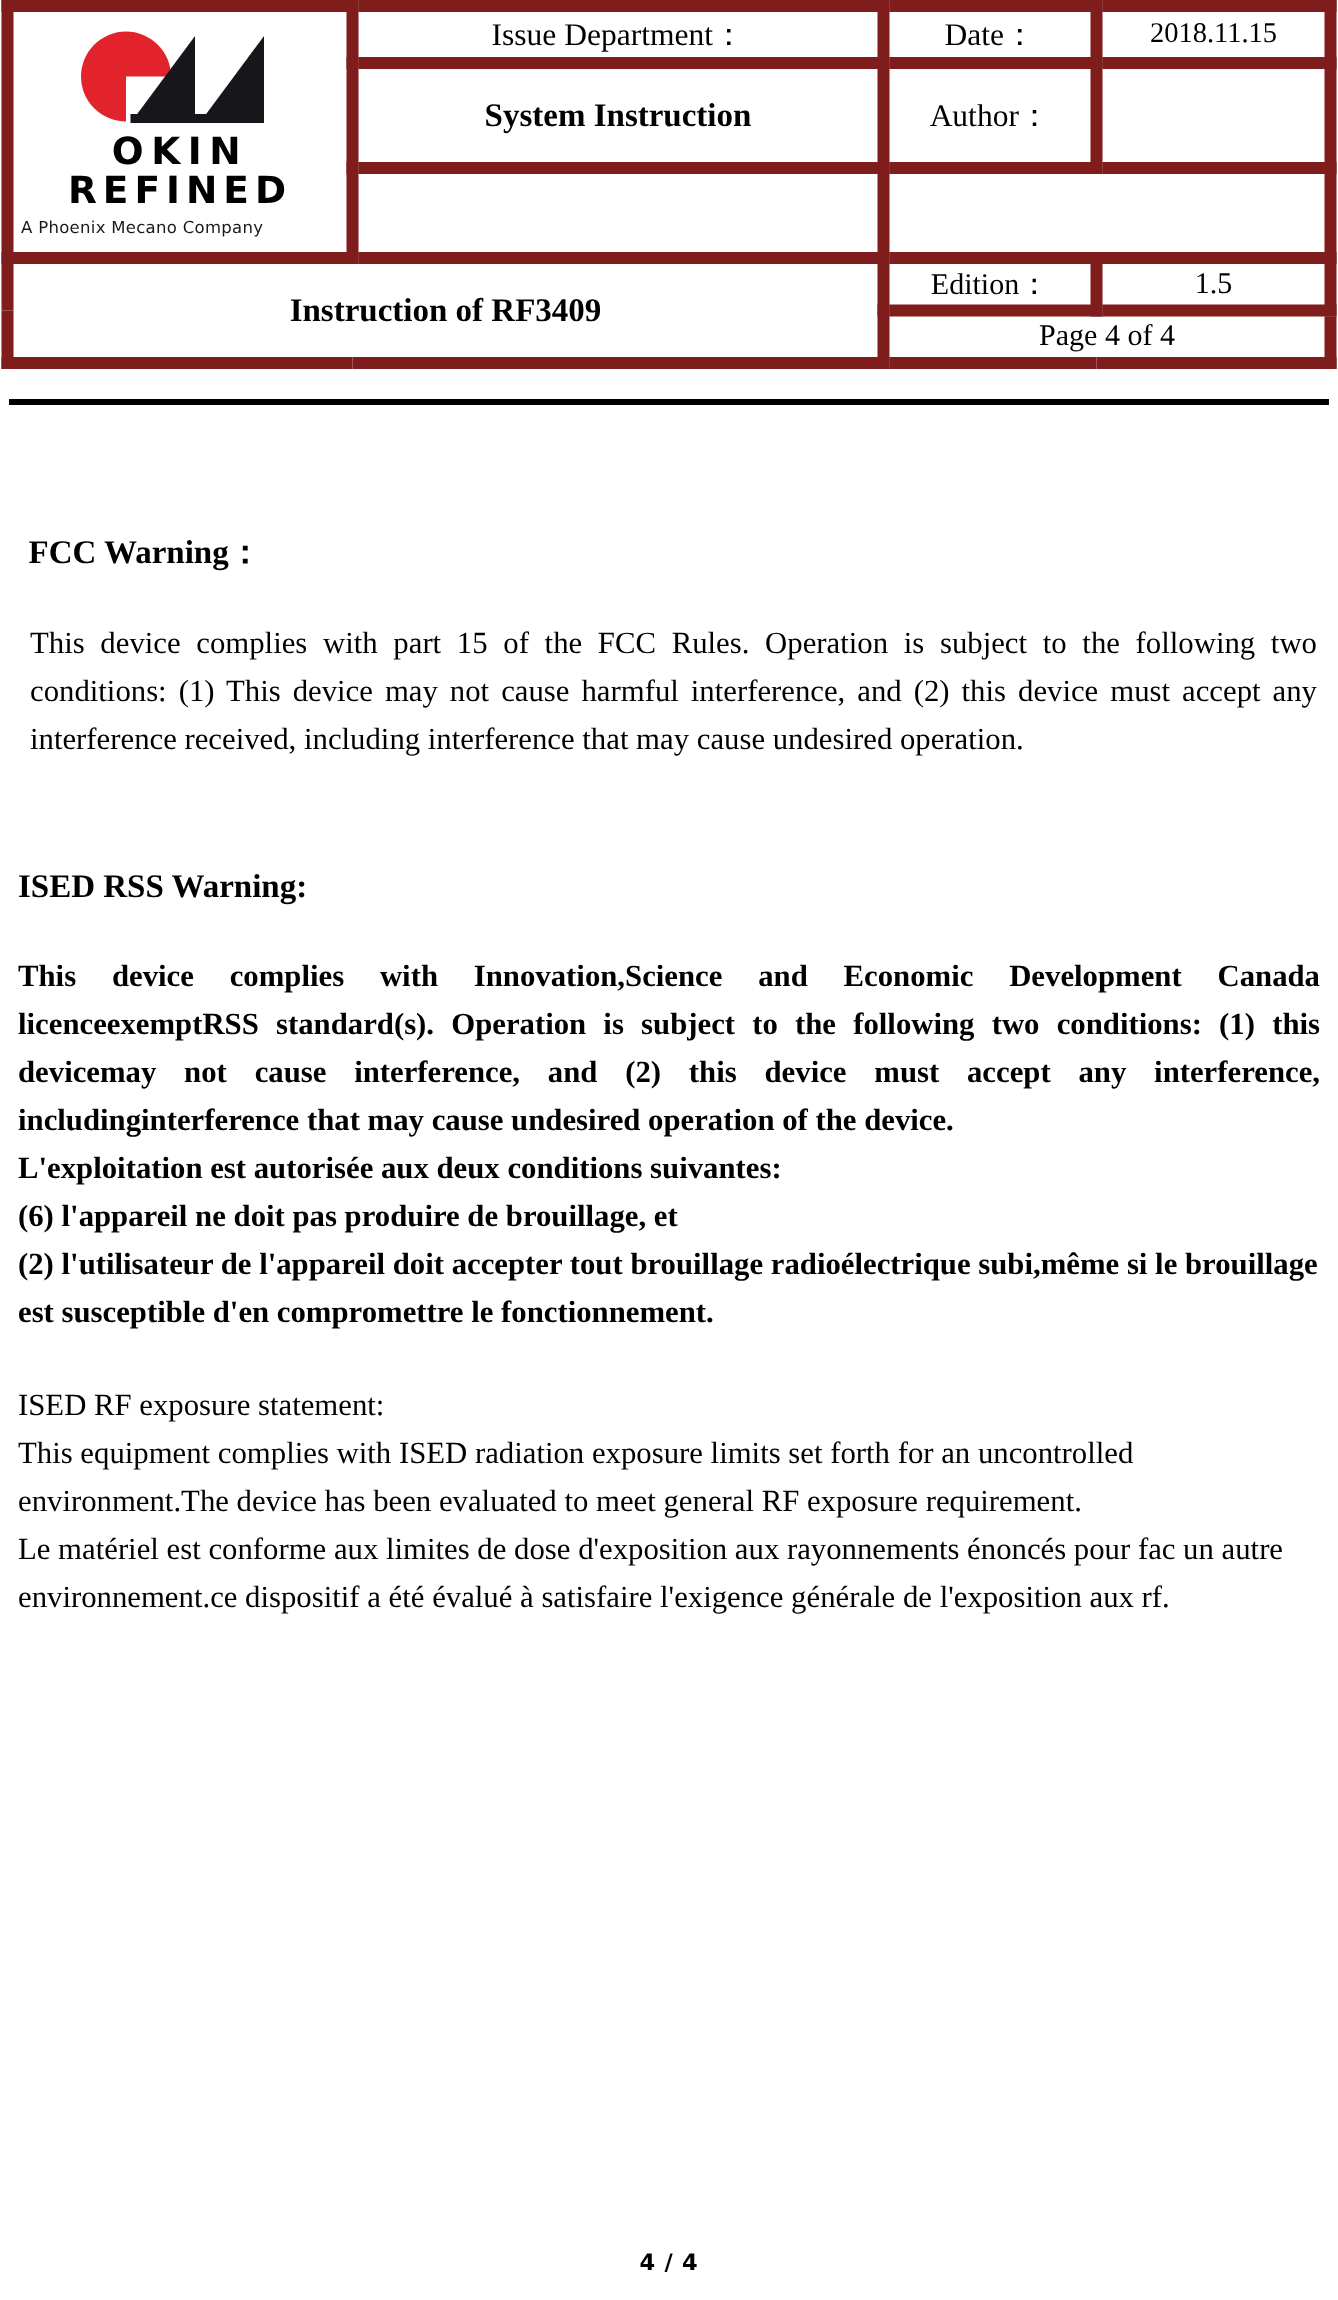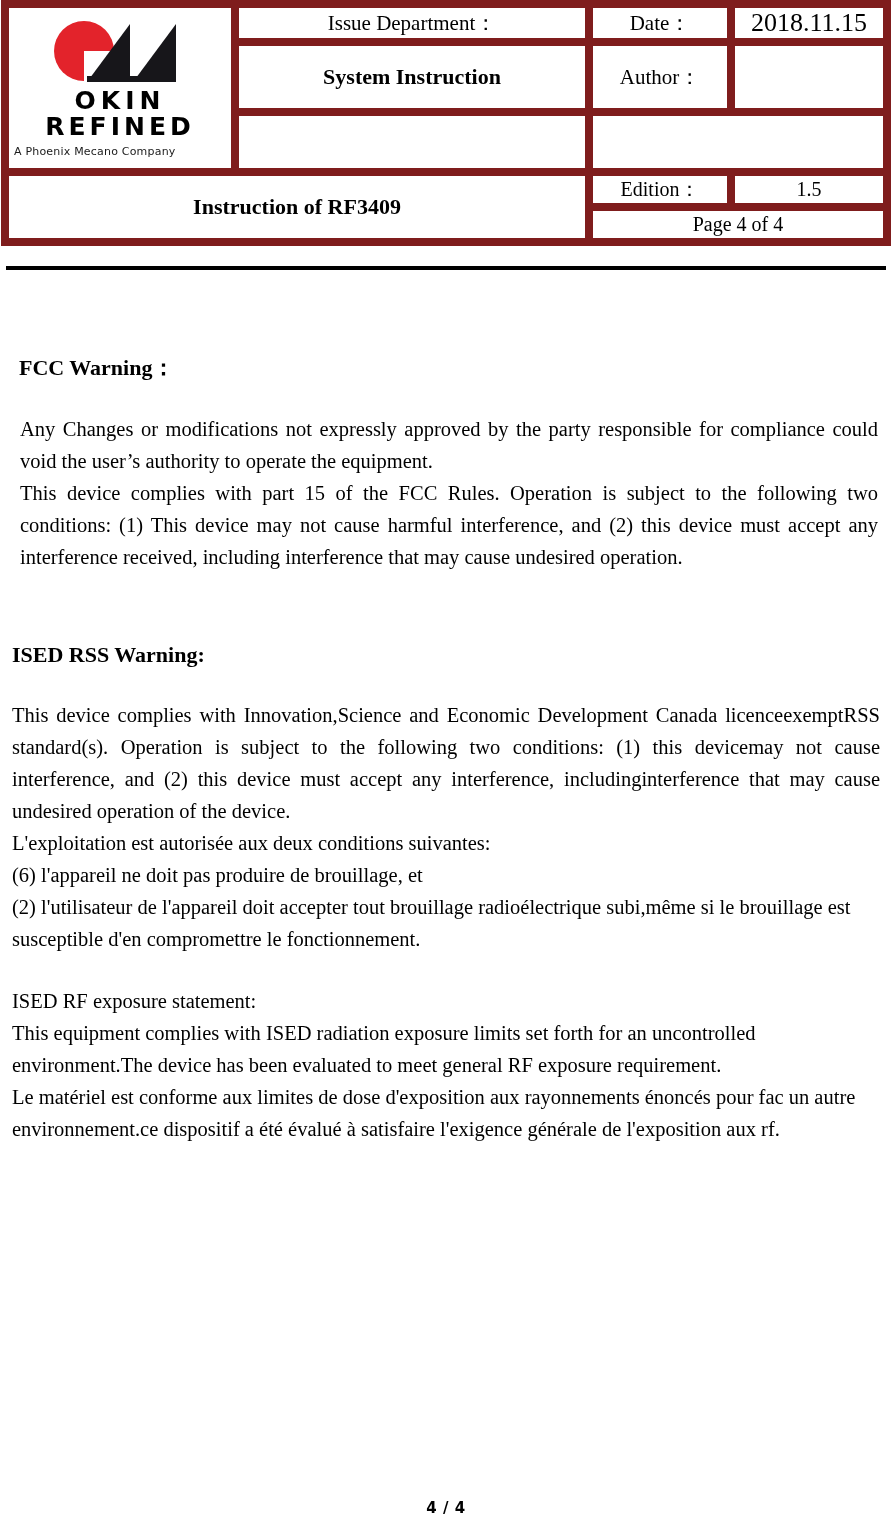--- a/index.html
+++ b/index.html
@@ -81,21 +81,21 @@
     font-size: 21px;
   }
   .cell-date-label {
     width: 134px;
     height: 30px;
     font-size: 21px;
   }
   .cell-date-value {
     width: 148px;
     height: 30px;
-    font-size: 26px;
+    font-size: 19px;
   }
   .cell-sysinst {
     height: 62px;
     font-size: 22px;
     font-weight: 700;
   }
   .cell-author-label {
     font-size: 21px;
   }
   .cell-author-value { }
@@ -166,20 +166,21 @@
   }
   .ised-body {
     margin-top: 30px;
     font-size: 20.5px;
     line-height: 32px;
     text-align: justify;
   }
   .ised-body p {
     margin: 0;
     text-align: justify;
+    font-weight: bold;
   }
   .ised-body p.flush {
     text-align: left;
   }
 
   .exposure-block {
     margin-top: 30px;
     font-size: 20.5px;
     line-height: 32px;
   }
@@ -249,21 +250,20 @@
   </tbody>
 </table>
 
 <hr class="header-rule">
 
 <main class="content">
 
   <section class="fcc-block">
     <h2 class="section-title">FCC Warning：</h2>
     <div class="fcc-body">
-      <p>Any Changes or modifications not expressly approved by the party responsible for compliance could void the user’s authority to operate the equipment.</p>
       <p>This device complies with part 15 of the FCC Rules. Operation is subject to the following two conditions: (1) This device may not cause harmful interference, and (2) this device must accept any interference received, including interference that may cause undesired operation.</p>
     </div>
   </section>
 
   <section class="ised-block">
     <h2 class="section-title">ISED RSS Warning:</h2>
     <div class="ised-body">
       <p>This device complies with Innovation,Science and Economic Development Canada licenceexemptRSS standard(s). Operation is subject to the following two conditions: (1) this devicemay not cause interference, and (2) this device must accept any interference, includinginterference that may cause undesired operation of the device.</p>
       <p class="flush">L'exploitation est autorisée aux deux conditions suivantes:</p>
       <p class="flush">(6) l'appareil ne doit pas produire de brouillage, et</p>

